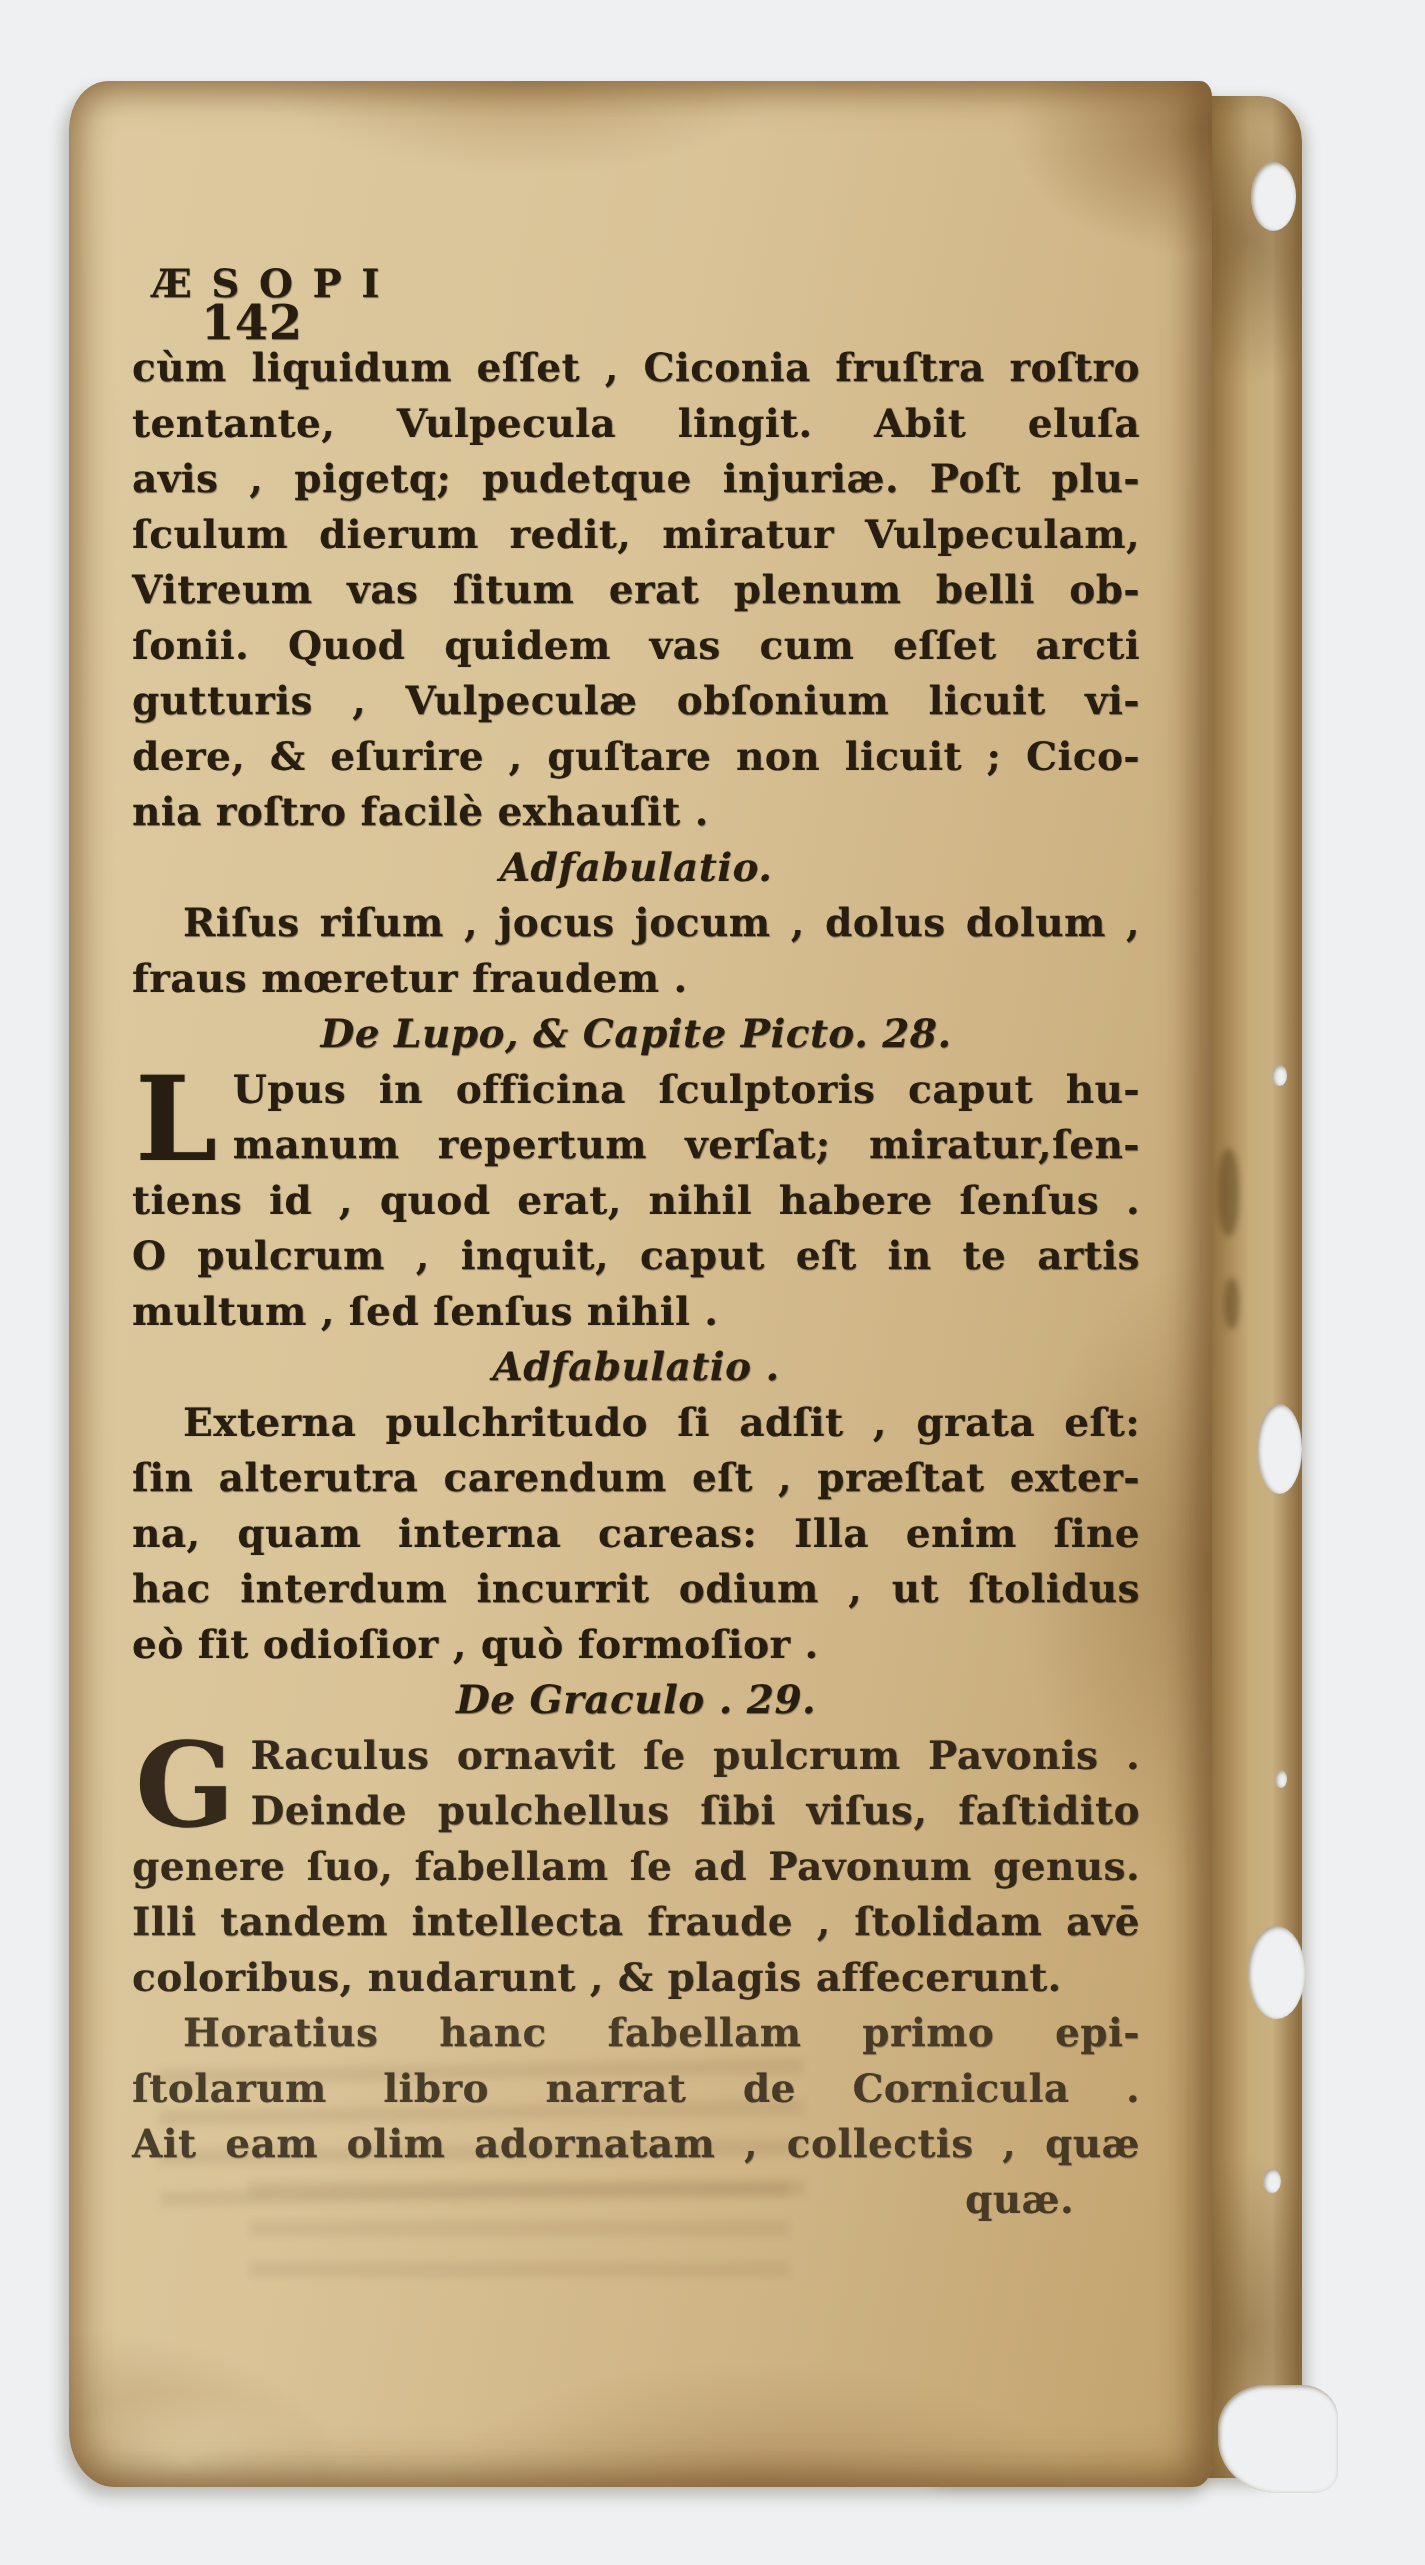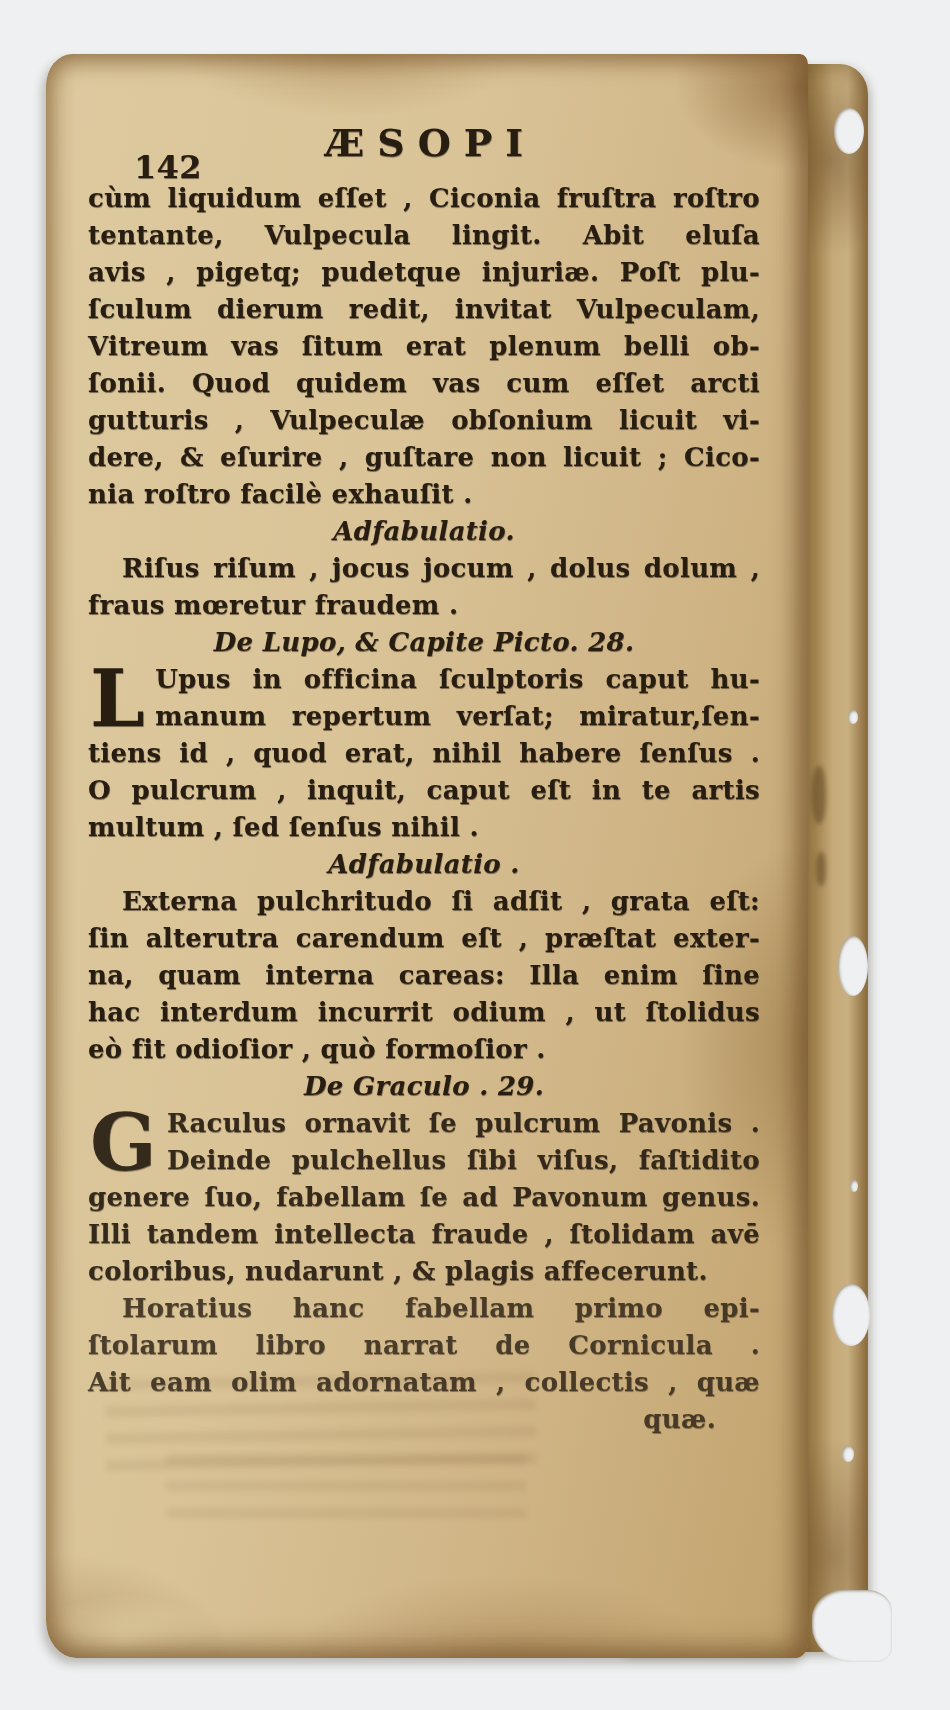--- a/index.html
+++ b/index.html
@@ -57,21 +57,21 @@
   .g1{left:60px;  top:1322px; width:430px; height:100px; transform:rotate(-1deg); opacity:.5;}
   .g2{left:120px; top:1400px; width:360px; height:66px;  opacity:.45;}
   
   .content{
     position:absolute; left:42px; top:70px; width:672px;
     color:var(--ink,#271d11); font-size:26px; line-height:37px; font-weight:700;
     letter-spacing:.3px; text-shadow:.4px .5px .7px rgba(40,28,14,.55);
   }
   .header{position:relative; height:52px; margin-bottom:4px;}
   .pagenum{position:absolute; left:46px; top:25px; font-size:32px;}
-  .title{display:block; text-align:center; font-size:38px; letter-spacing:13px; padding-left:13px;}
+  .title{display:block; font-size:26px; letter-spacing:13px; padding-left:13px;margin-top:48px;}
   .line{text-align:justify; text-align-last:justify;}
   .line.last{text-align-last:auto;}
   .para.indent div.line:first-of-type{text-indent:34px;}
   .heading{text-align:center; font-style:italic;}
   .dropcap{float:left; font-size:78px; line-height:60px; padding:8px 10px 0 2px; font-style:normal;}
   .semi{opacity:.92;}
   .faded{opacity:.8; filter:blur(.35px);}
   .catchword{text-align:right; padding-right:44px;}
 </style>
 </head>
@@ -96,21 +96,21 @@
     <div class="content">
       <div class="header">
         <span class="pagenum">142</span>
         <span class="title">ÆSOPI</span>
       </div>
 
       <div class="para">
           <div class="line">cùm liquidum eſſet , Ciconia fruſtra roſtro</div>
           <div class="line">tentante, Vulpecula lingit. Abit eluſa</div>
           <div class="line">avis , pigetq; pudetque injuriæ. Poſt plu-</div>
-          <div class="line">ſculum dierum redit, invitat Vulpeculam,</div>
+          <div class="line">ſculum dierum redit, miratur Vulpeculam,</div>
           <div class="line">Vitreum vas ſitum erat plenum belli ob-</div>
           <div class="line">ſonii. Quod quidem vas cum eſſet arcti</div>
           <div class="line">gutturis , Vulpeculæ obſonium licuit vi-</div>
           <div class="line">dere, &amp; eſurire , guſtare non licuit ; Cico-</div>
           <div class="line last">nia roſtro facilè exhauſit .</div>
         </div>
 
       <div class="heading">Adfabulatio.</div>
 
       <div class="para indent">

